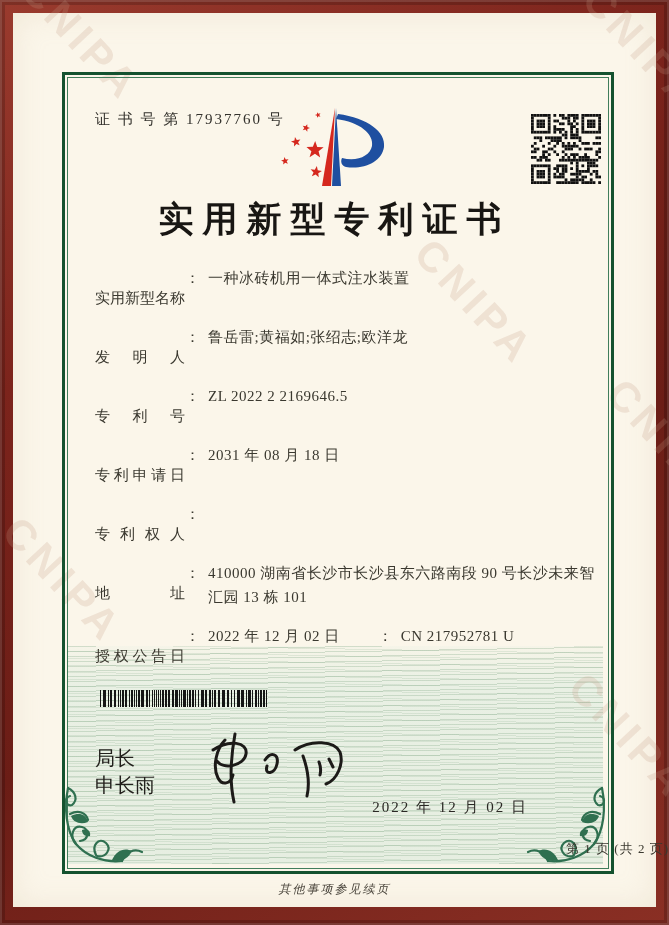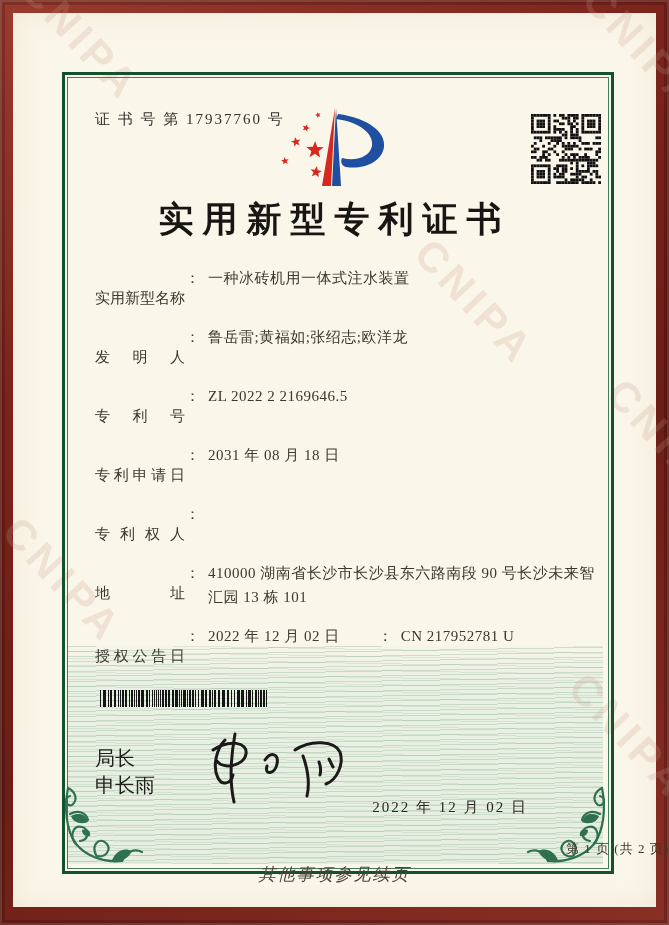--- a/index.html
+++ b/index.html
@@ -52,22 +52,22 @@
      display:flex;align-items:stretch;}
   .barcode i{display:block;height:100%;}
   
   .signer{position:absolute;left:95px;top:745px;z-index:4;font-size:20px;line-height:27px;color:#22201c;
      font-family:"Liberation Sans","DejaVu Sans",sans-serif;}
   .sig{position:absolute;left:195px;top:726px;z-index:5;}
   .dateline{position:absolute;left:340px;top:798px;width:220px;text-align:center;
      font-size:15px;letter-spacing:2px;color:#2a2824;z-index:4;}
   .pageinfo{position:absolute;left:0;top:840px;width:669px;text-align:right;
      font-size:13px;letter-spacing:1px;color:#3a382f;z-index:4;}
-  .footnote{position:absolute;left:0;top:863px;width:669px;text-align:center;
-     font-size:17px;letter-spacing:2px;color:#4a453c;z-index:4;font-style:italic;}
+  .footnote{position:absolute;left:0;top:881px;width:669px;text-align:center;
+     font-size:12px;letter-spacing:2px;color:#4a453c;z-index:4;font-style:italic;}
 </style>
 </head>
 <body>
 
 <div class="wrap">
   <div class="frame"></div>
   <div class="paper"></div>
 
   <div class="wm" style="left:4px;top:14px;">CNIPA</div>
   <div class="wm" style="left:566px;top:24px;">CNIPA</div>

